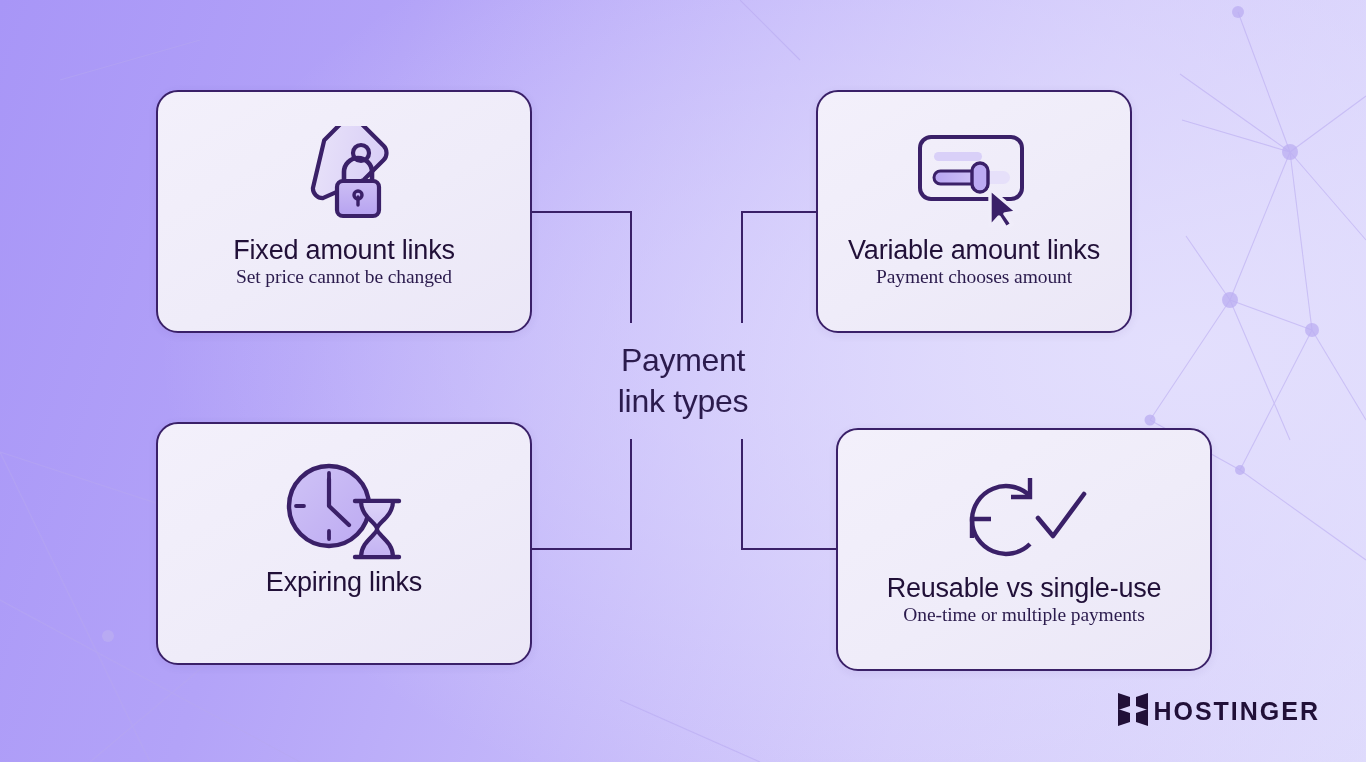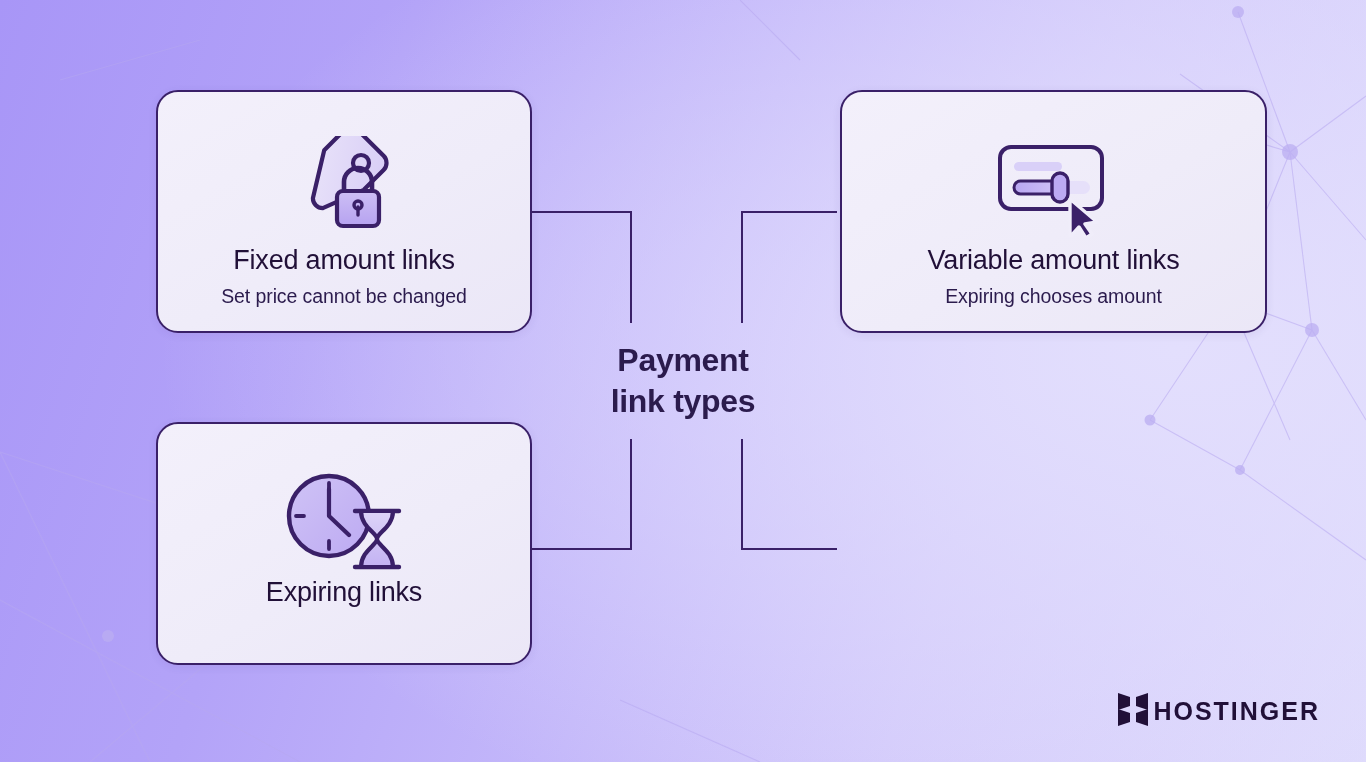--- a/index.html
+++ b/index.html
@@ -33,57 +33,57 @@
 
   .card {
     position:absolute;
     background:linear-gradient(150deg,#f3f0fb 0%,#efecf9 55%,#ebe7f7 100%);
     border:2.2px solid #3a2068;
     border-radius:22px;
     display:flex;
     flex-direction:column;
     align-items:center;
     justify-content:flex-start;
-    padding-top:42px;
+    padding-top:32px;
     box-shadow:0 2px 10px rgba(60,35,105,.07);
   }
   #card-fixed    { left:156px;  top:90px;  width:376px; height:243px; }
-  #card-variable { left:840px;  top:90px;  width:427px; height:243px; }
+  #card-variable { left:816px;  top:90px;  width:316px; height:243px; }
   #card-expiring { left:156px;  top:422px; width:376px; height:243px; }
   #card-reusable { left:836px;  top:428px; width:376px; height:243px; }
 
   .card-icon {
     height:105px;
     display:flex; align-items:center; justify-content:center;
     margin-bottom:6px;
   }
   .card-title {
     font-size:27px;
     font-weight:400;
     color:#211038;
     letter-spacing:-.2px;
     line-height:1.15;
     text-align:center;
   }
   .card-sub {
-    margin-top:9px;
     font-size:19.5px;
     font-weight:400;
     color:#2b1b4d;
     letter-spacing:-.1px;
     text-align:center;
+    font-family:Liberation Serif, serif;
   }
 
   #center-title {
     position:absolute;
     left:0; right:0;
     top:340px;
     text-align:center;
     font-size:32px;
-    font-weight:700;
+    font-weight:400;
     line-height:1.28;
     color:#2b1b4d;
     letter-spacing:-.3px;
     white-space:pre-line;
   }
 
   #brand {
     position:absolute;
     right:46px; bottom:30px;
     display:flex;
@@ -186,21 +186,21 @@
         </defs>
         <rect x="8" y="10" width="102" height="62" rx="11" fill="none" stroke="#3a2068" stroke-width="4"></rect>
         <rect x="22" y="25" width="48" height="9" rx="4.5" fill="#d9d0f8"></rect>
         <rect x="22" y="44" width="76" height="13" rx="6.5" fill="#e6e0fa"></rect>
         <rect x="22" y="44" width="46" height="13" rx="6.5" fill="url(#fillGrad)" stroke="#3a2068" stroke-width="3"></rect>
         <rect x="60" y="36" width="16" height="29" rx="8" fill="#bcaaf3" stroke="#3a2068" stroke-width="3.4"></rect>
         <path d="M78 62 L78 100 L87 90 L94 101 L100 97 L93 87 L105 85 Z" fill="#3a2068" stroke="#f0edfa" stroke-width="3.4" stroke-linejoin="round"></path>
       </svg>
     </div>
     <div class="card-title">Variable amount links</div>
-    <div class="card-sub">Expiring chooses amount</div>
+    <div class="card-sub">Payment chooses amount</div>
   </div>
 
   <div class="card" id="card-expiring">
     <div class="card-icon">
       <svg width="126" height="104" viewBox="0 0 126 104">
         <defs>
           <linearGradient id="clockGrad" x1="0" y1="0" x2="1" y2="1">
             <stop offset="0" stop-color="#cfc3f6"></stop>
             <stop offset="1" stop-color="#bdaaf2"></stop>
           </linearGradient>
@@ -218,20 +218,35 @@
           <path d="M74 44 H118" stroke="#3a2068" stroke-width="4.4" stroke-linecap="round"></path>
           <path d="M74 100 H118" stroke="#3a2068" stroke-width="4.4" stroke-linecap="round"></path>
           <path d="M80 44 C80 60 96 66 96 72 C96 78 80 84 80 100
                    L112 100 C112 84 96 78 96 72 C96 66 112 60 112 44 Z" fill="url(#sandGrad)" stroke="#3a2068" stroke-width="4.2" stroke-linejoin="round"></path>
         </g>
       </svg>
     </div>
     <div class="card-title">Expiring links</div>
   </div>
 
+  <div class="card" id="card-reusable">
+    <div class="card-icon">
+      <svg width="136" height="98" viewBox="0 0 136 98">
+        <g fill="none" stroke="#3a2068" stroke-width="4.4" stroke-linecap="butt">
+          <path d="M74 30 A34 34 0 0 0 16 54"></path>
+          <path d="M16 54 A34 34 0 0 0 74 78"></path>
+          <path d="M74 12 L74 31 L55 31"></path>
+          <path d="M16 72 L16 53 L35 53"></path>
+        </g>
+        <path d="M82 52 L97 70 L128 28" fill="none" stroke="#3a2068" stroke-width="4.6" stroke-linecap="round" stroke-linejoin="round"></path>
+      </svg>
+    </div>
+    <div class="card-title">Reusable vs single-use</div>
+    <div class="card-sub">One-time or multiple payments</div>
+  </div>
 
   <div id="center-title">Payment
 link types</div>
 
   <div id="brand">
     <span>
       <svg width="34" height="37" viewBox="0 0 34 37">
         <path d="M2 2 L14 6 L14 15 L2 19 Z" fill="#211038"></path>
         <path d="M32 2 L20 6 L20 15 L32 19 Z" fill="#211038"></path>
         <path d="M2 35 L14 31 L14 22 L2 18 Z" fill="#211038"></path>

